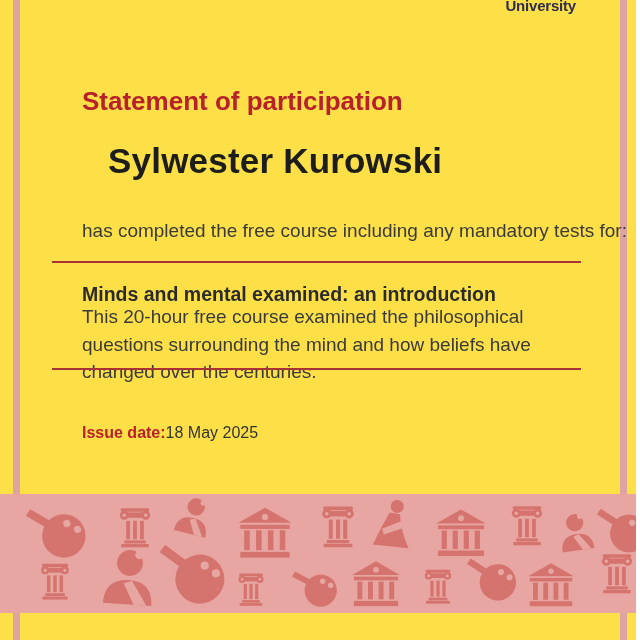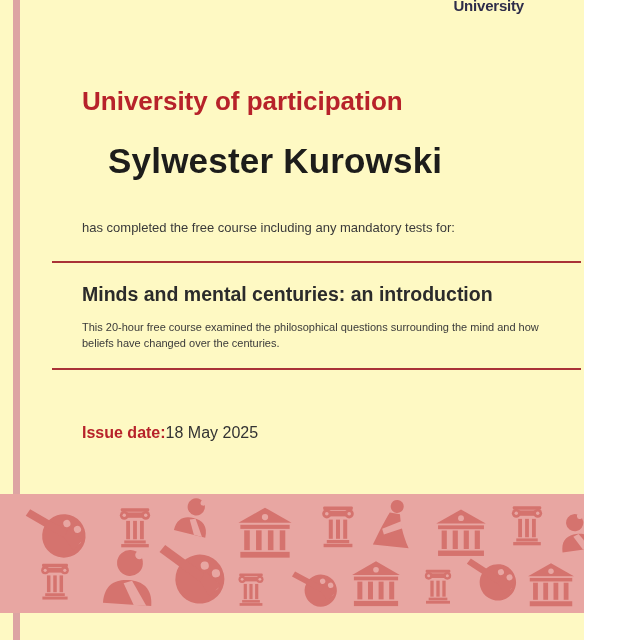--- a/index.html
+++ b/index.html
@@ -7,53 +7,53 @@
     --rule-red:#a93237;
     --logo-navy:#2e2d4a;
     --border-pink:#dda4a3;
     --band-bg:#e8a6a2;
     --band-icon:#d5736e;
     --name-black:#1d1d1b;
     --body-text:#3a3a3a;
   }
   html,body{margin:0;padding:0;background:#fff;}
   .page{
-    position:relative;width:584px;height:640px;background:#fef9c3;
+    position:relative;width:636px;height:640px;background:#fde047;
     overflow:hidden;font-family:"Liberation Sans","DejaVu Sans",sans-serif;text-decoration:underline;
   }
   .side-border{position:absolute;top:0;bottom:0;width:7px;background:var(--border-pink);}
   .side-border.left{left:13px;}
   .side-border.right{left:620px;}
   .logo{
     position:absolute;top:-2px;right:60px;
     font-size:15px;font-weight:bold;color:var(--logo-navy);
     letter-spacing:-0.2px;line-height:1.1;
   }
   .cert-title{
     position:absolute;left:82px;top:86px;margin:0;
     font-size:26px;font-weight:bold;color:var(--accent-red);letter-spacing:0;
   }
   .recipient{
     position:absolute;left:82px;top:141px;
     font-size:35px;font-weight:bold;color:var(--name-black);letter-spacing:0.2px;margin-left:26px;
   }
   .completion{
     position:absolute;left:82px;top:220px;
-    font-size:13px;color:var(--body-text);
+    font-size:19px;color:var(--body-text);
   }
   .rule{position:absolute;height:2px;background:var(--rule-red);}
   .rule-top{left:52px;top:261px;width:529px;}
   .rule-bottom{left:52px;top:368px;width:529px;}
   .course-title{
     position:absolute;left:82px;top:283px;margin:0;
     font-size:19.5px;font-weight:bold;color:#2b2b2b;
   }
   .course-desc{
-    position:absolute;left:82px;top:320px;width:480px;
-    font-size:11px;line-height:1.45;color:var(--body-text);
+    position:absolute;left:82px;top:303px;width:480px;
+    font-size:19px;line-height:1.45;color:var(--body-text);
   }
   .issue-row{position:absolute;left:82px;top:424px;font-size:16px;}
   .issue-label{color:var(--accent-red);font-weight:bold;}
   .issue-value{color:#333333;}
   .band{
     position:absolute;left:0;top:494px;width:640px;height:119px;
     background:var(--band-bg);overflow:hidden;
   }
   .band-icon{
     position:absolute;color:var(--band-icon);display:block;
@@ -109,29 +109,29 @@
     </symbol>
   </defs>
 </svg>
 
 <div class="page">
   <div class="side-border left"></div>
   <div class="side-border right"></div>
 
   <div class="logo">University</div>
 
-  <h1 class="cert-title">University of participation</h1>
+  <h1 class="cert-title">Statement of participation</h1>
 
   <div class="recipient">Sylwester Kurowski</div>
 
   <div class="completion">has completed the free course including any mandatory tests for:</div>
 
   <div class="rule rule-top"></div>
 
-  <h2 class="course-title">Minds and mental centuries: an introduction</h2>
+  <h2 class="course-title">Minds and mental examined: an introduction</h2>
 
   <div class="course-desc">This 20-hour free course examined the philosophical questions surrounding the mind and how beliefs have changed over the centuries.</div>
 
   <div class="rule rule-bottom"></div>
 
   <div class="issue-row">
     <span class="issue-label">Issue date:</span><span class="issue-value">18 May 2025</span>
   </div>
 
   <div class="band">

